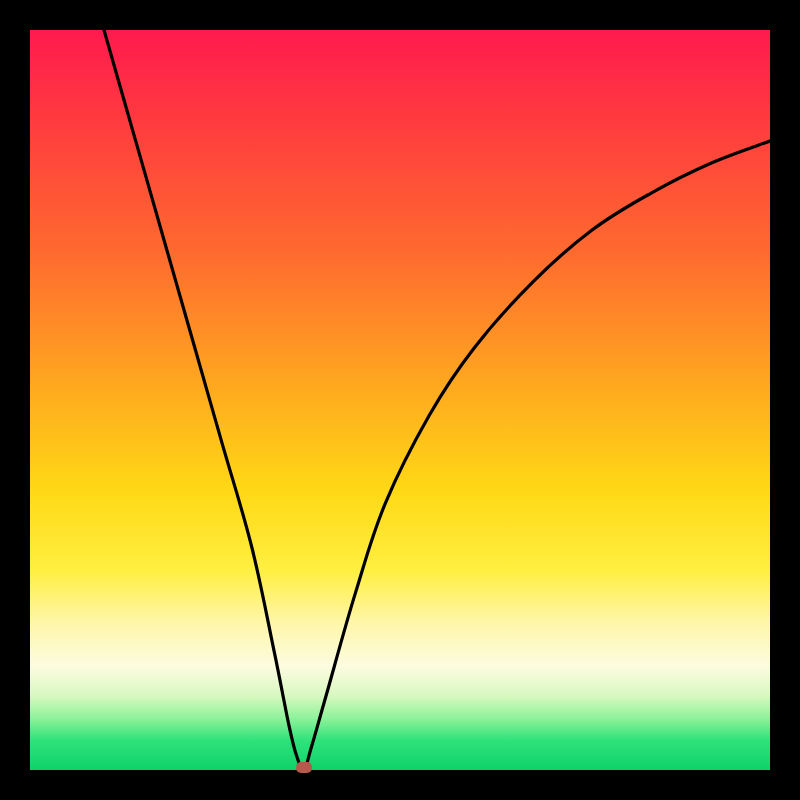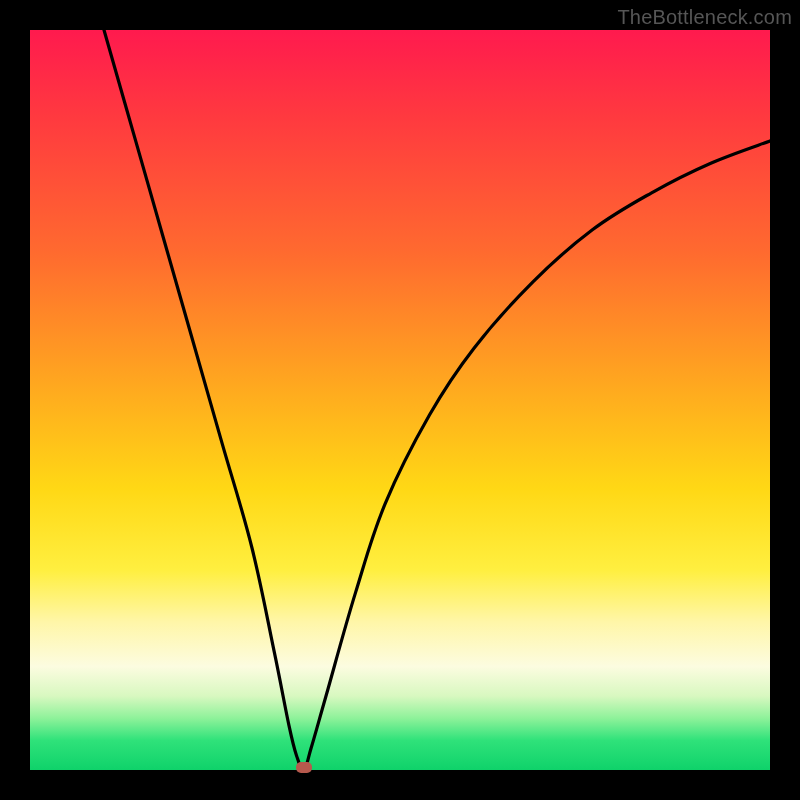--- a/index.html
+++ b/index.html
@@ -75,15 +75,14 @@
   <div class="plot-area">
 
     <svg class="curve" viewBox="0 0 740 740" preserveAspectRatio="none">
       <path d="M 74.0 0.0 C 79.3 18.6, 92.9 66.3, 103.6 103.6 C 114.3 140.9, 122.5 169.9, 133.2 207.2 C 143.9 244.5, 152.1 273.5, 162.8 310.8 C 173.5 348.1, 181.7 377.1, 192.4 414.4 C 203.1 451.7, 212.7 480.7, 222.0 518.0 C 231.3 555.3, 237.5 589.6, 244.2 621.6 C 250.9 653.6, 255.0 677.0, 259.0 695.6 C 263.0 714.2, 263.7 717.2, 266.4 725.2 C 269.1 733.2, 271.1 741.3, 273.8 740.0 C 276.5 738.7, 277.2 731.1, 281.2 717.8 C 285.2 704.5, 288.0 694.0, 296.0 666.0 C 304.0 638.0, 314.9 597.0, 325.6 562.4 C 336.3 527.8, 341.9 505.6, 355.2 473.6 C 368.5 441.6, 383.6 412.8, 399.6 384.8 C 415.6 356.8, 425.4 342.2, 444.0 318.2 C 462.6 294.2, 481.9 272.9, 503.2 251.6 C 524.5 230.3, 541.1 215.8, 562.4 199.8 C 583.7 183.8, 600.3 174.8, 621.6 162.8 C 642.9 150.8, 659.5 142.5, 680.8 133.2 C 702.1 123.9, 729.3 115.0, 740.0 111.0" fill="none" stroke="#000" stroke-width="3.2" stroke-linecap="round" stroke-linejoin="round"></path>
     </svg>
 
     <div class="minimum-marker" style="left: 265.8px; top: 732px;"></div>
 
   </div>
 
-  <div class="watermark">TheBottleneck.com</div>
 
 </div>
 
 </body></html>

